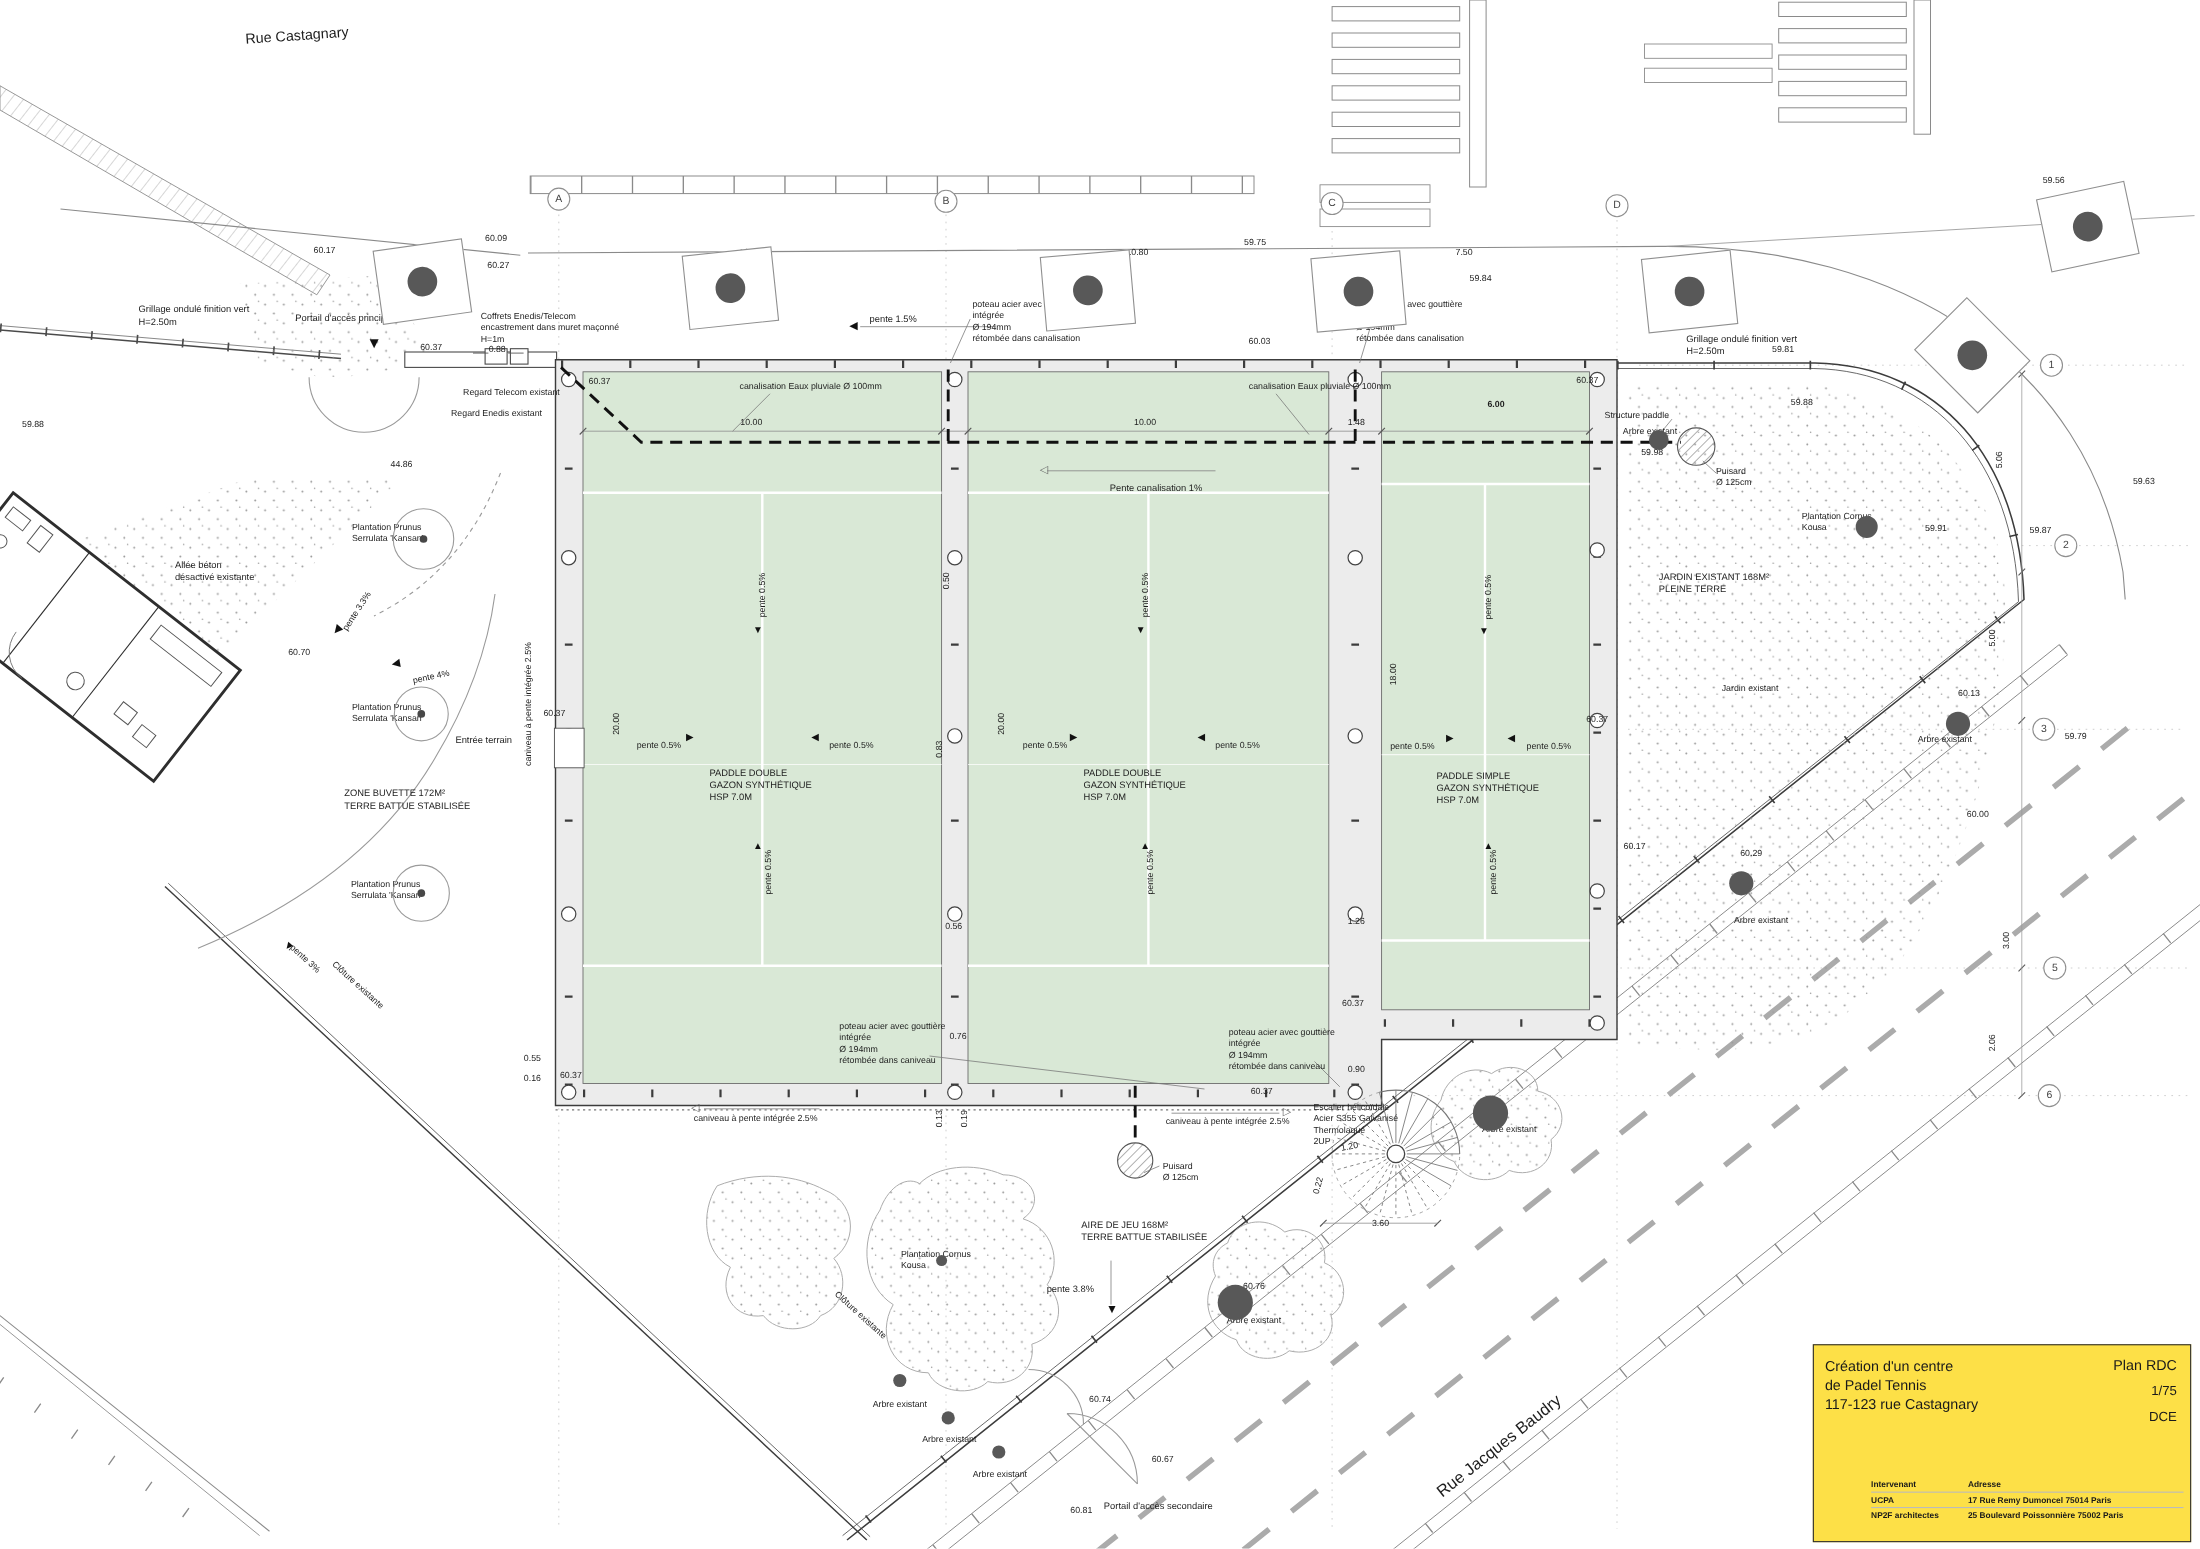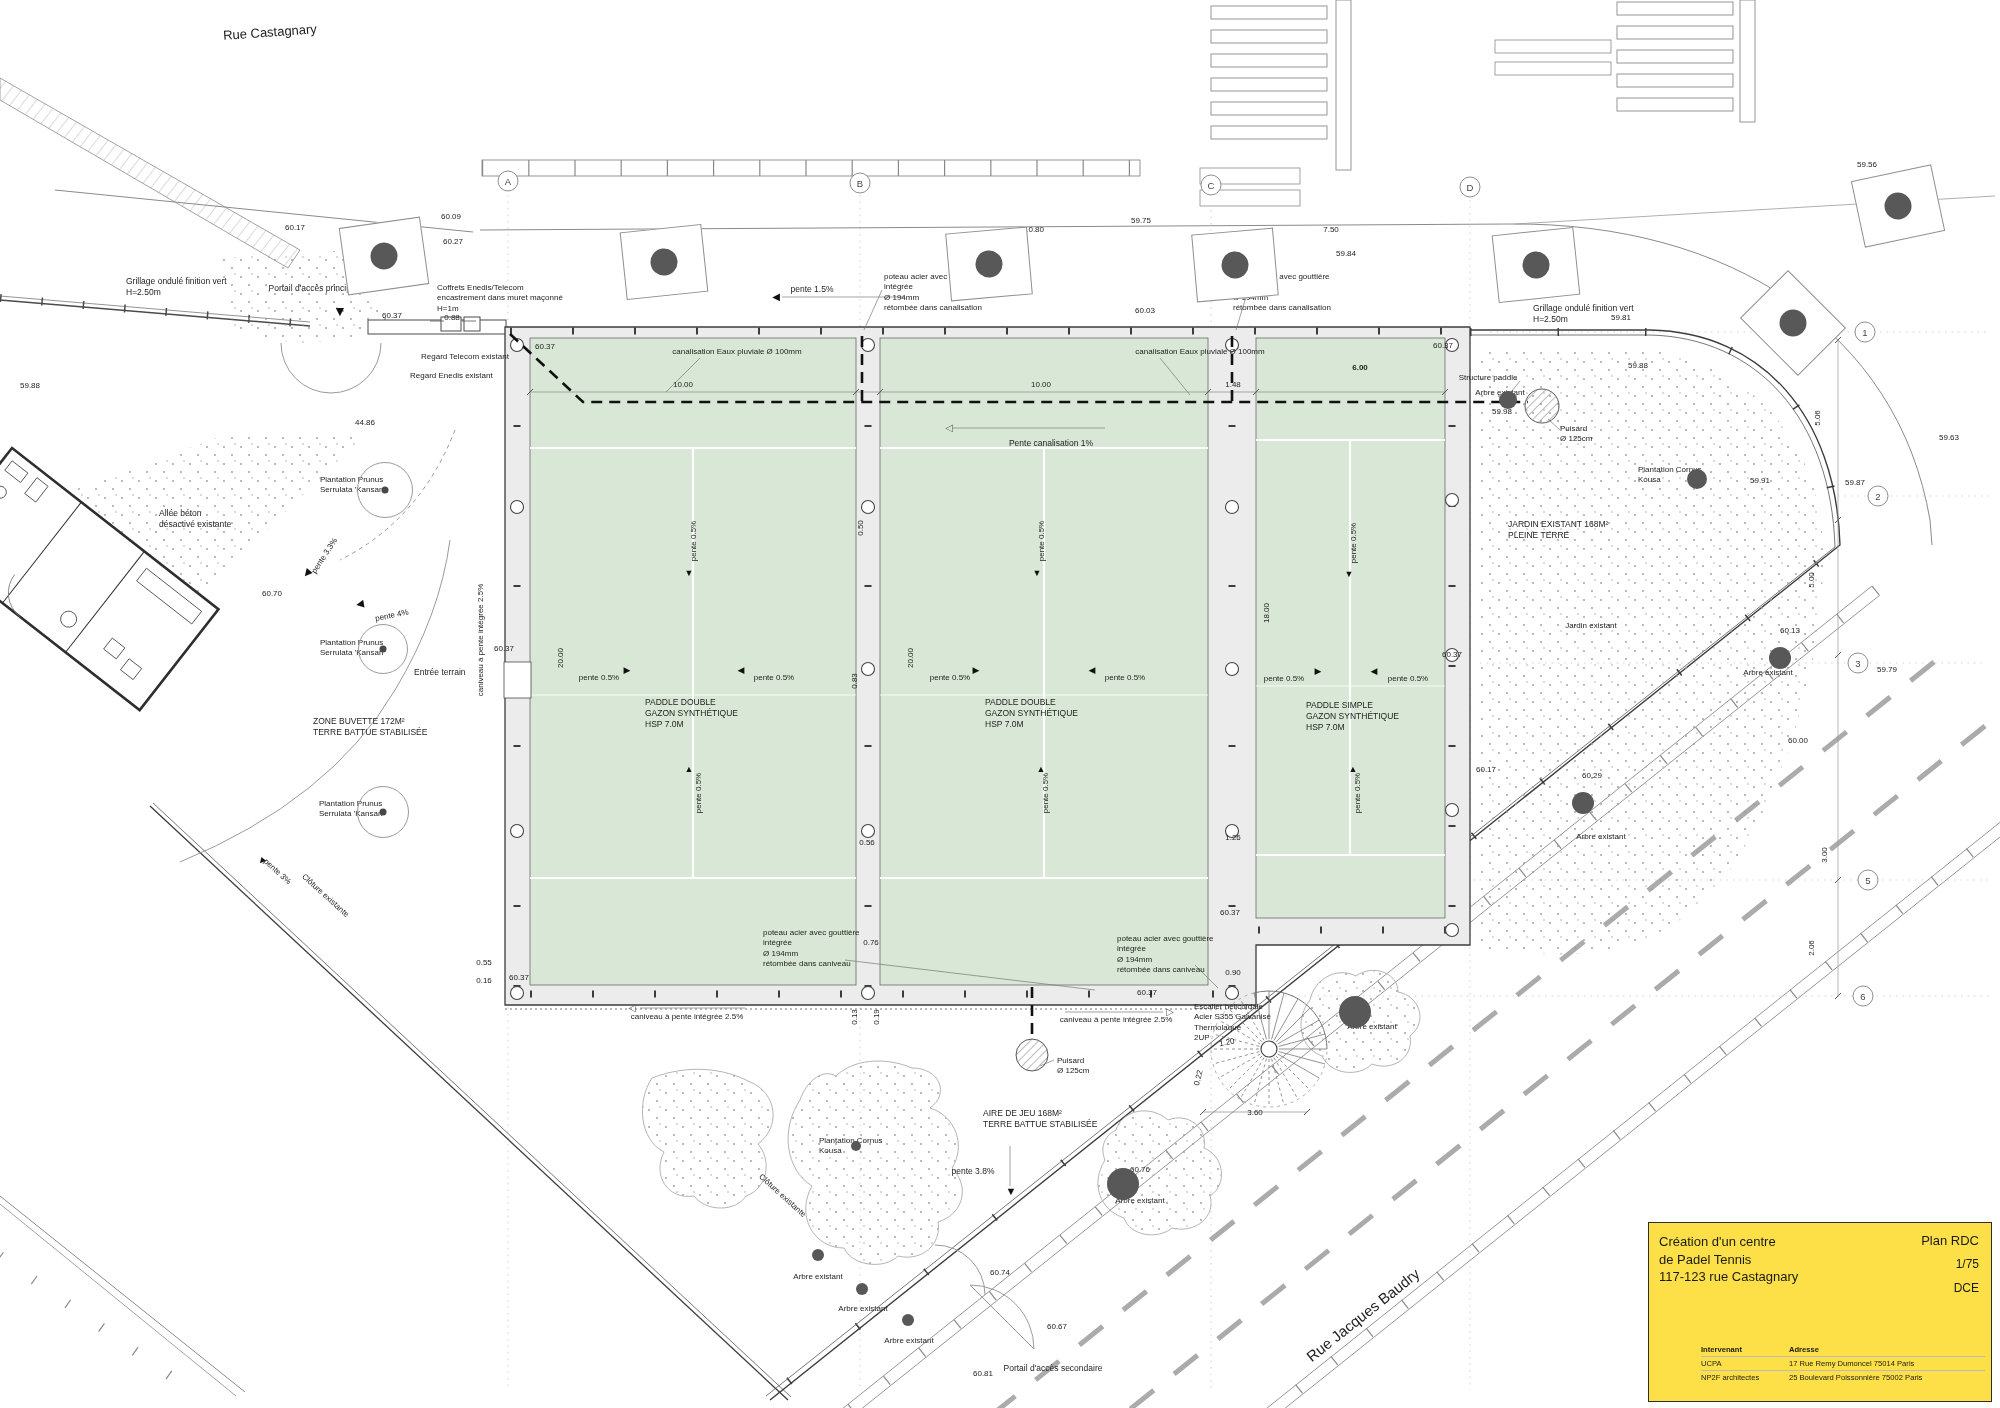--- a/index.html
+++ b/index.html
@@ -20,21 +20,21 @@
   .tree-pit{position:absolute;width:80px;height:66px;border:1px solid #8f8f8f;background:#fff;}
   .tree-pit .dot{position:absolute;left:50%;top:50%;width:27px;height:27px;border-radius:50%;
           background:#585858;transform:translate(-50%,-50%);}
   #titleblock{position:absolute;left:1648px;top:1222px;width:342px;height:178px;background:#fde047;
           border:1.3px solid #2e2e2e;color:#1a1a1a;}
   #tb-project{position:absolute;left:10px;top:10px;font-size:13px;line-height:1.35;white-space:pre-line;}
   #tb-plan{position:absolute;right:12px;top:10px;font-size:13px;}
   #tb-scale{position:absolute;right:12px;top:34px;font-size:12px;}
   #tb-phase{position:absolute;right:12px;top:58px;font-size:12px;}
   #tb-table{position:absolute;left:52px;right:6px;top:120px;font-size:7.6px;}
-  .tb-row{display:flex;border-top:0.8px solid #bbb;padding:2px 0;}
+  .tb-row{display:flex;border-top:0.8px solid #bbb;padding:2px 0;font-weight:bold;}
   .tb-row.hdr{border-top:none;font-weight:bold;}
   .tb-c1{width:88px;}
   .tb-c2{flex:1;}
 </style>
 </head>
 <body>
 
 <div id="canvas">
 
 <svg id="plan" width="2000" height="1408" viewBox="0 0 2000 1408">

